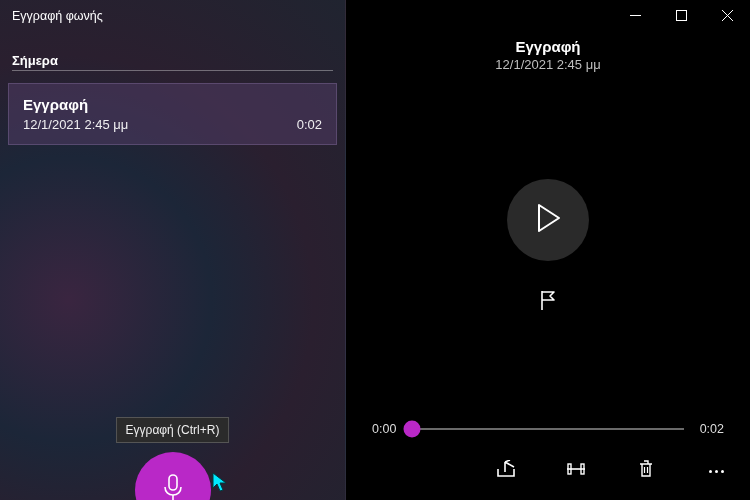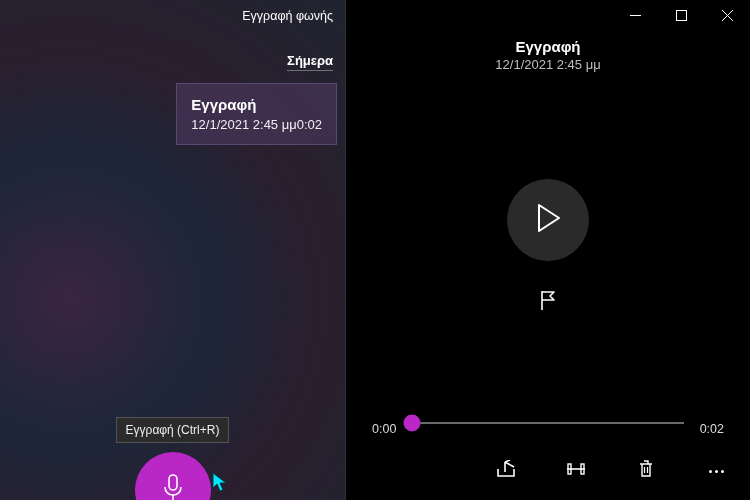--- a/index.html
+++ b/index.html
@@ -10,21 +10,20 @@
   }
   .app { display: flex; width: 100%; height: 100%; }
 
   
   .sidebar {
     width: 346px; height: 100%;
     background: radial-gradient(circle at 20% 60%, #3a2540 0%, #1c2638 35%, #2a1f2f 60%, #202430 100%);
     position: relative;
     display: flex; flex-direction: column;
     border-right: 1px solid rgba(255,255,255,0.05);
-    align-items: flex-end;
   }
   .app-title { font-size: 12.5px; color: #fff; padding: 9px 12px 0 12px; font-weight: 400; }
   .section-header {
     margin: 30px 12px 0 12px; font-size: 13px; font-weight: 600; color: #fff;
     border-bottom: 1px solid rgba(255,255,255,0.35); padding-bottom: 2px;
   }
   .rec-item {
     margin: 12px 8px 0 8px; padding: 12px 14px;
     background: rgba(80,60,100,0.55);
     border: 1px solid rgba(180,150,210,0.25);
@@ -65,21 +64,21 @@
   .meta { text-align:center; margin-top: 8px; }
   .meta-title { font-size: 15px; font-weight: 600; }
   .meta-date  { font-size: 13px; color: #bfbfbf; margin-top:2px; }
   .play-area { flex:1; display:flex; flex-direction:column; align-items:center; justify-content:center; gap:28px; }
   .play-btn {
     width: 82px; height:82px; border-radius:50%; background:#2a2a2a;
     display:flex; align-items:center; justify-content:center; cursor:pointer;
   }
   .marker-btn { cursor:pointer; }
   .timeline { padding: 0 26px 10px 26px; }
-  .tl-row { display:flex; gap:10px; }
+  .tl-row { display:flex; align-items:center; gap:10px; }
   .tl-time { font-size:12.5px; color:#ddd; min-width:30px; }
   .tl-track { flex:1; height:2px; background:#6a6a6a; position:relative; }
   .tl-knob {
     position:absolute; left:0; top:50%; transform:translate(-50%,-50%);
     width:17px; height:17px; border-radius:50%; background:#b928c7;
   }
   .bottom-bar {
     height:54px; display:flex; align-items:center; justify-content:flex-end;
     gap:46px; padding: 0 22px 4px 0;
   }

